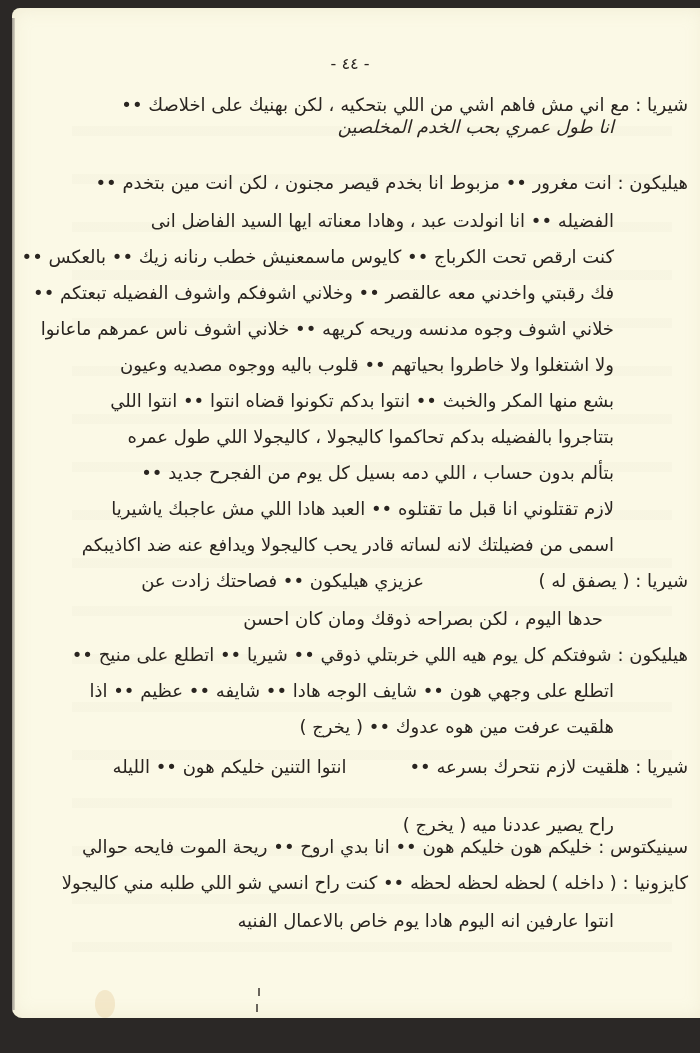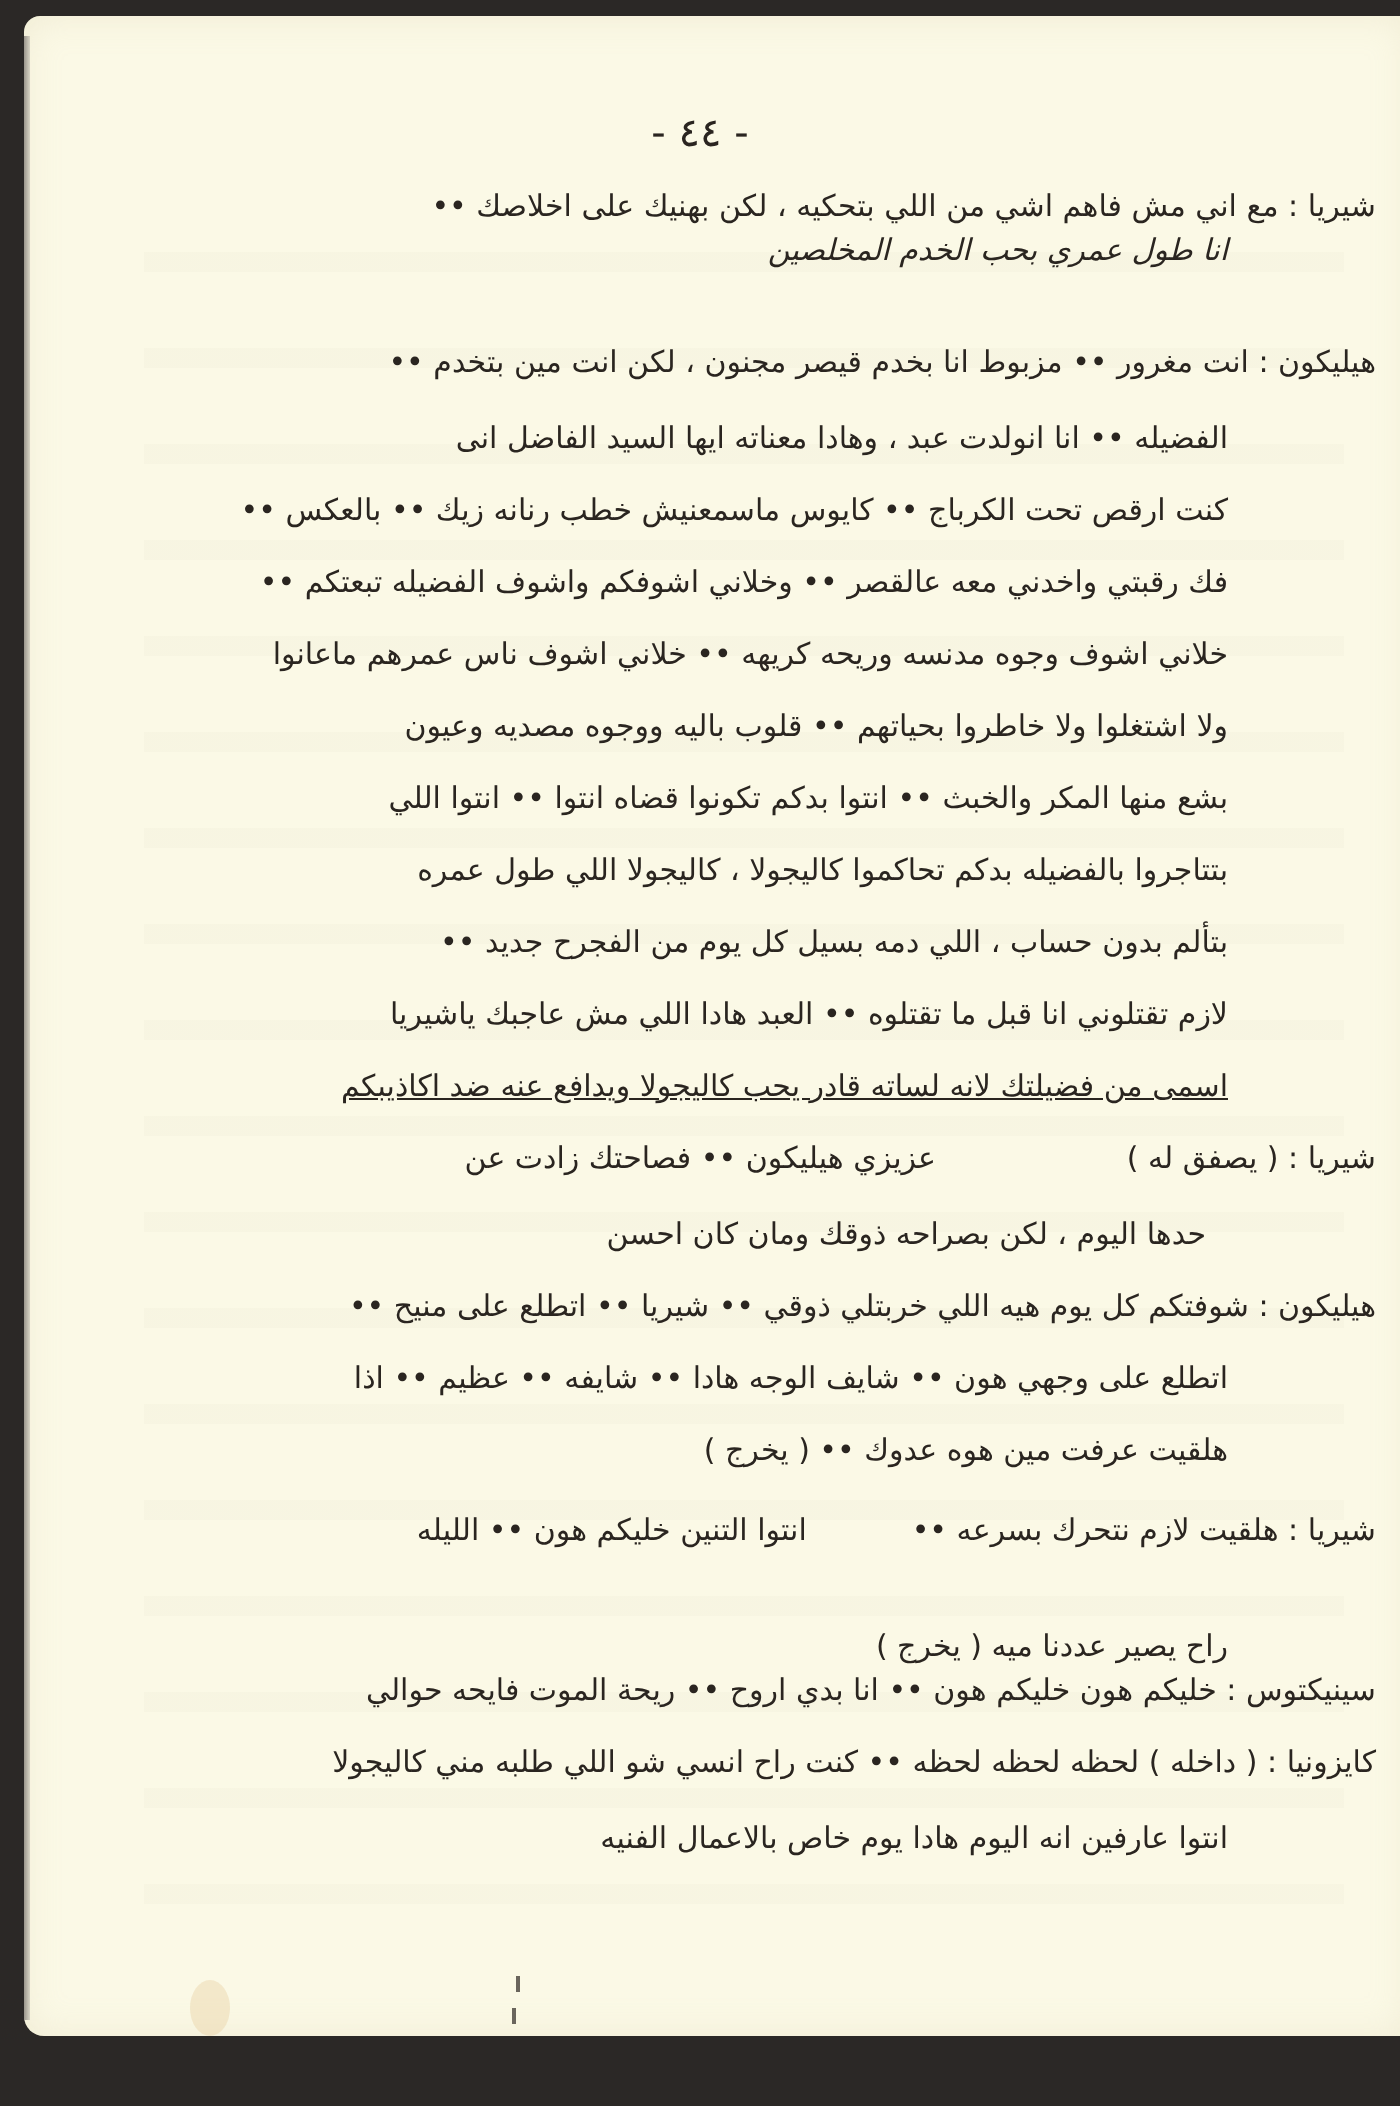--- a/index.html
+++ b/index.html
@@ -21,27 +21,27 @@
       position: absolute; left: 0; top: 10px; bottom: 8px; width: 3px;
       background: linear-gradient(to right, #9a958c, #d8d4c4);
     }
     .ghost {
       position: absolute; left: 60px; top: 80px; width: 600px; height: 900px;
       background: repeating-linear-gradient(to bottom, transparent 0 38px, rgba(190,185,160,0.06) 38px 48px);
       pointer-events: none;
     }
     .page-number {
       position: absolute; top: 54px; left: 0; width: 700px;
-      text-align: center; font-size: 20px; color: #2a2520;
+      text-align: center; font-size: 16px; color: #2a2520;
       letter-spacing: 4px;
     }
     .line {
       position: absolute; direction: rtl; unicode-bidi: plaintext;
       font-family: "DejaVu Sans", sans-serif;
-      font-size: 15px; color: #2a2520; white-space: nowrap;
+      font-size: 18px; color: #2a2520; white-space: nowrap;
       text-align: right;
     }
     .speaker { font-weight: normal; }
     .mark {
       position: absolute; width: 2px; background: #6a655c;
     }
     .stain {
       position: absolute; left: 95px; top: 990px; width: 20px; height: 28px;
       background: rgba(230,200,150,0.35); border-radius: 50%;
     }
@@ -62,21 +62,21 @@
 <div class="line" style="right:12px; top:172px;"><span class="speaker">هيليكون :</span> <span>انت مغرور •• مزبوط انا بخدم قيصر مجنون ، لكن انت مين بتخدم ••</span></div>
 <div class="line" style="right:86px; top:210px;"><span class="speaker"></span><span>الفضيله •• انا انولدت عبد ، وهادا معناته ايها السيد الفاضل انى</span></div>
 <div class="line" style="right:86px; top:246px;"><span class="speaker"></span><span>كنت ارقص تحت الكرباج •• كايوس ماسمعنيش خطب رنانه زيك •• بالعكس ••</span></div>
 <div class="line" style="right:86px; top:282px;"><span class="speaker"></span><span>فك رقبتي واخدني معه عالقصر •• وخلاني اشوفكم واشوف الفضيله تبعتكم ••</span></div>
 <div class="line" style="right:86px; top:318px;"><span class="speaker"></span><span>خلاني اشوف وجوه مدنسه وريحه كريهه •• خلاني اشوف ناس عمرهم ماعانوا</span></div>
 <div class="line" style="right:86px; top:354px;"><span class="speaker"></span><span>ولا اشتغلوا ولا خاطروا بحياتهم •• قلوب باليه ووجوه مصديه وعيون</span></div>
 <div class="line" style="right:86px; top:390px;"><span class="speaker"></span><span>بشع منها المكر والخبث •• انتوا بدكم تكونوا قضاه انتوا •• انتوا اللي</span></div>
 <div class="line" style="right:86px; top:426px;"><span class="speaker"></span><span>بتتاجروا بالفضيله بدكم تحاكموا كاليجولا ، كاليجولا اللي طول عمره</span></div>
 <div class="line" style="right:86px; top:462px;"><span class="speaker"></span><span>بتألم بدون حساب ، اللي دمه بسيل كل يوم من الفجرح جديد ••</span></div>
 <div class="line" style="right:86px; top:498px;"><span class="speaker"></span><span>لازم تقتلوني انا قبل ما تقتلوه •• العبد هادا اللي مش عاجبك ياشيريا</span></div>
-<div class="line" style="right:86px; top:534px;text-decoration:underline;"><span class="speaker"></span><span>اسمى من فضيلتك لانه لساته قادر يحب كاليجولا ويدافع عنه ضد اكاذيبكم</span></div>
+<div class="line" style="right:86px; top:534px;"><span class="speaker"></span><span>اسمى من فضيلتك لانه لساته قادر يحب كاليجولا ويدافع عنه ضد اكاذيبكم</span></div>
 <div class="line" style="right:12px; top:570px; white-space:pre;margin-left:32px;"><span class="speaker">شيريا :</span> <span>( يصفق له )                    عزيزي هيليكون •• فصاحتك زادت عن</span></div>
 <div class="line" style="right:97px; top:608px;"><span class="speaker"></span><span>حدها اليوم ، لكن بصراحه ذوقك ومان كان احسن</span></div>
 <div class="line" style="right:12px; top:644px;"><span class="speaker">هيليكون :</span> <span>شوفتكم كل يوم هيه اللي خربتلي ذوقي •• شيريا •• اتطلع على منيح ••</span></div>
 <div class="line" style="right:86px; top:680px;"><span class="speaker"></span><span>اتطلع على وجهي هون •• شايف الوجه هادا •• شايفه •• عظيم •• اذا</span></div>
 <div class="line" style="right:86px; top:716px;"><span class="speaker"></span><span>هلقيت عرفت مين هوه عدوك •• ( يخرج )</span></div>
 <div class="line" style="right:12px; top:756px; white-space:pre;"><span class="speaker">شيريا :</span> <span>هلقيت لازم نتحرك بسرعه ••           انتوا التنين خليكم هون •• الليله</span></div>
 <div class="line" style="right:86px; top:796px;margin-top:18px;"><span class="speaker"></span><span>راح يصير عددنا ميه ( يخرج )</span></div>
 <div class="line" style="right:12px; top:836px;margin-left:48px;"><span class="speaker">سينيكتوس :</span> <span>خليكم هون خليكم هون •• انا بدي اروح •• ريحة الموت فايحه حوالي</span></div>
 <div class="line" style="right:12px; top:872px;"><span class="speaker">كايزونيا :</span> <span>( داخله ) لحظه لحظه لحظه •• كنت راح انسي شو اللي طلبه مني كاليجولا</span></div>
 <div class="line" style="right:86px; top:910px;"><span class="speaker"></span><span>انتوا عارفين انه اليوم هادا يوم خاص بالاعمال الفنيه</span></div>

